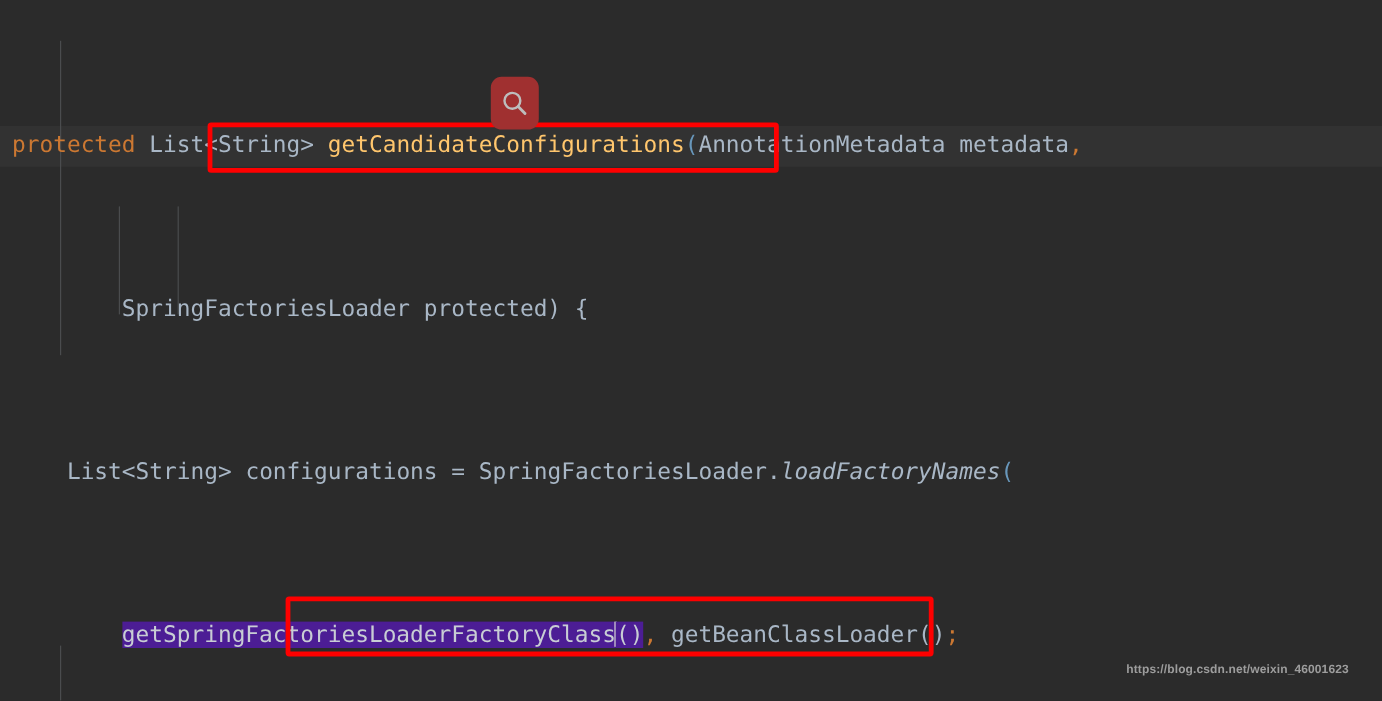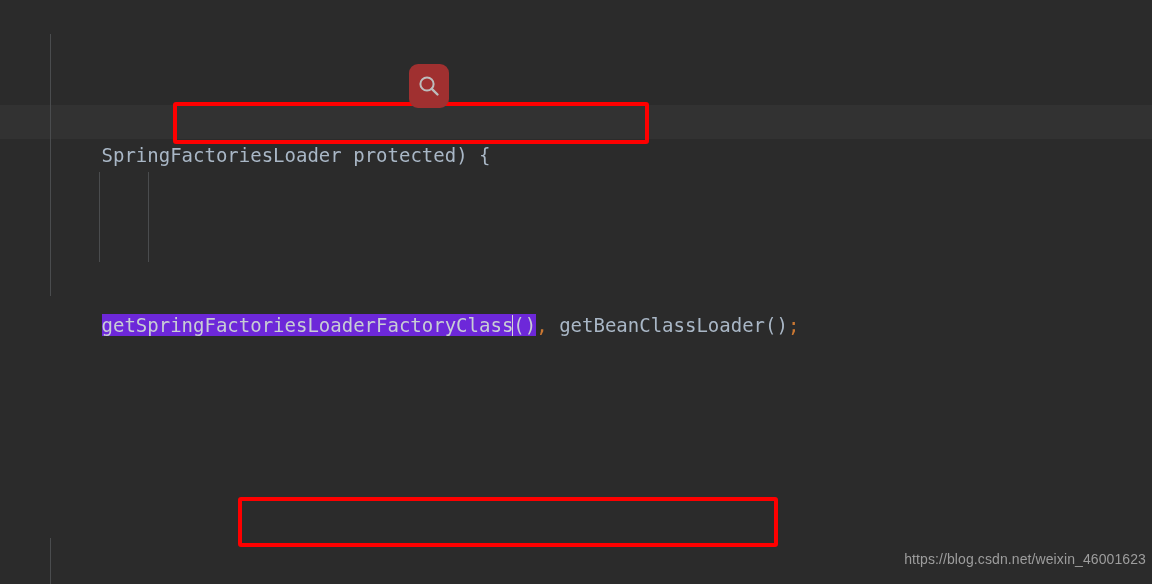--- a/index.html
+++ b/index.html
@@ -46,21 +46,21 @@
   .curline {
     position: absolute;
     left: 0;
     width: 1152px;
     height: 34px;
     background: #323232;
     z-index: 1;
   }
   
   .sel {
-    background: #6d28d9;
+    background: #4c1d95;
     color: #c8cdd4;
   }
   .caret {
     display: inline-block;
     width: 0;
     border-left: 2px solid #d6d6d6;
     height: 21px;
     vertical-align: -4px;
     margin-left: -1px;
     margin-right: -1px;
@@ -95,46 +95,49 @@
     border-radius: 9px;
     display: flex;
     align-items: center;
     justify-content: center;
   }
   .magnifier svg { display: block; }
 
   
   .watermark {
     position: absolute;
-    right: 6px;
+    right: 28px;
     bottom: 8px;
     color: #9d9d9d;
     font-family: "Liberation Sans", sans-serif;
-    font-size: 14px;
+    font-size: 10px;
     letter-spacing: 0.1px;
     z-index: 8;
+    font-weight: bold;
   }
 </style>
 </head>
 <body>
 
 <div id="root">
 
   <div class="curline" style="top:105px;"></div>
 
   <div class="guide" style="left:50px; top:34px; height:262px;"></div>
   <div class="guide" style="left:99px; top:172px; height:90px;"></div>
   <div class="guide" style="left:148px; top:172px; height:90px;"></div>
   <div class="guide" style="left:50px; top:538px; height:46px;"></div>
 
   <div class="code">
 
+    <div class="line"><span class="kw">protected</span> <span class="typ">List&lt;String&gt;</span> <span class="mth">getCandidateConfigurations</span><span class="ang">(</span><span class="typ">AnnotationMetadata</span> <span class="typ">metadata</span><span class="op">,</span></div>
 
     <div class="line">        <span class="typ">SpringFactoriesLoader</span> <span class="typ">protected</span><span class="pun">)</span> <span class="pun">{</span></div>
 
+    <div class="line">    <span class="typ">List&lt;String&gt;</span> <span class="typ">configurations</span> <span class="pun">=</span> <span class="typ">SpringFactoriesLoader</span><span class="pun">.</span><span class="sttc">loadFactoryNames</span><span class="ang">(</span></div>
 
     <div class="line">        <span class="sel">getSpringFactoriesLoaderFactoryClass</span><span class="caret"></span><span class="sel">()</span><span class="op">,</span> <span class="typ">getBeanClassLoader()</span><span class="op">;</span></div>
 
     
 
     
 
     
 
     

